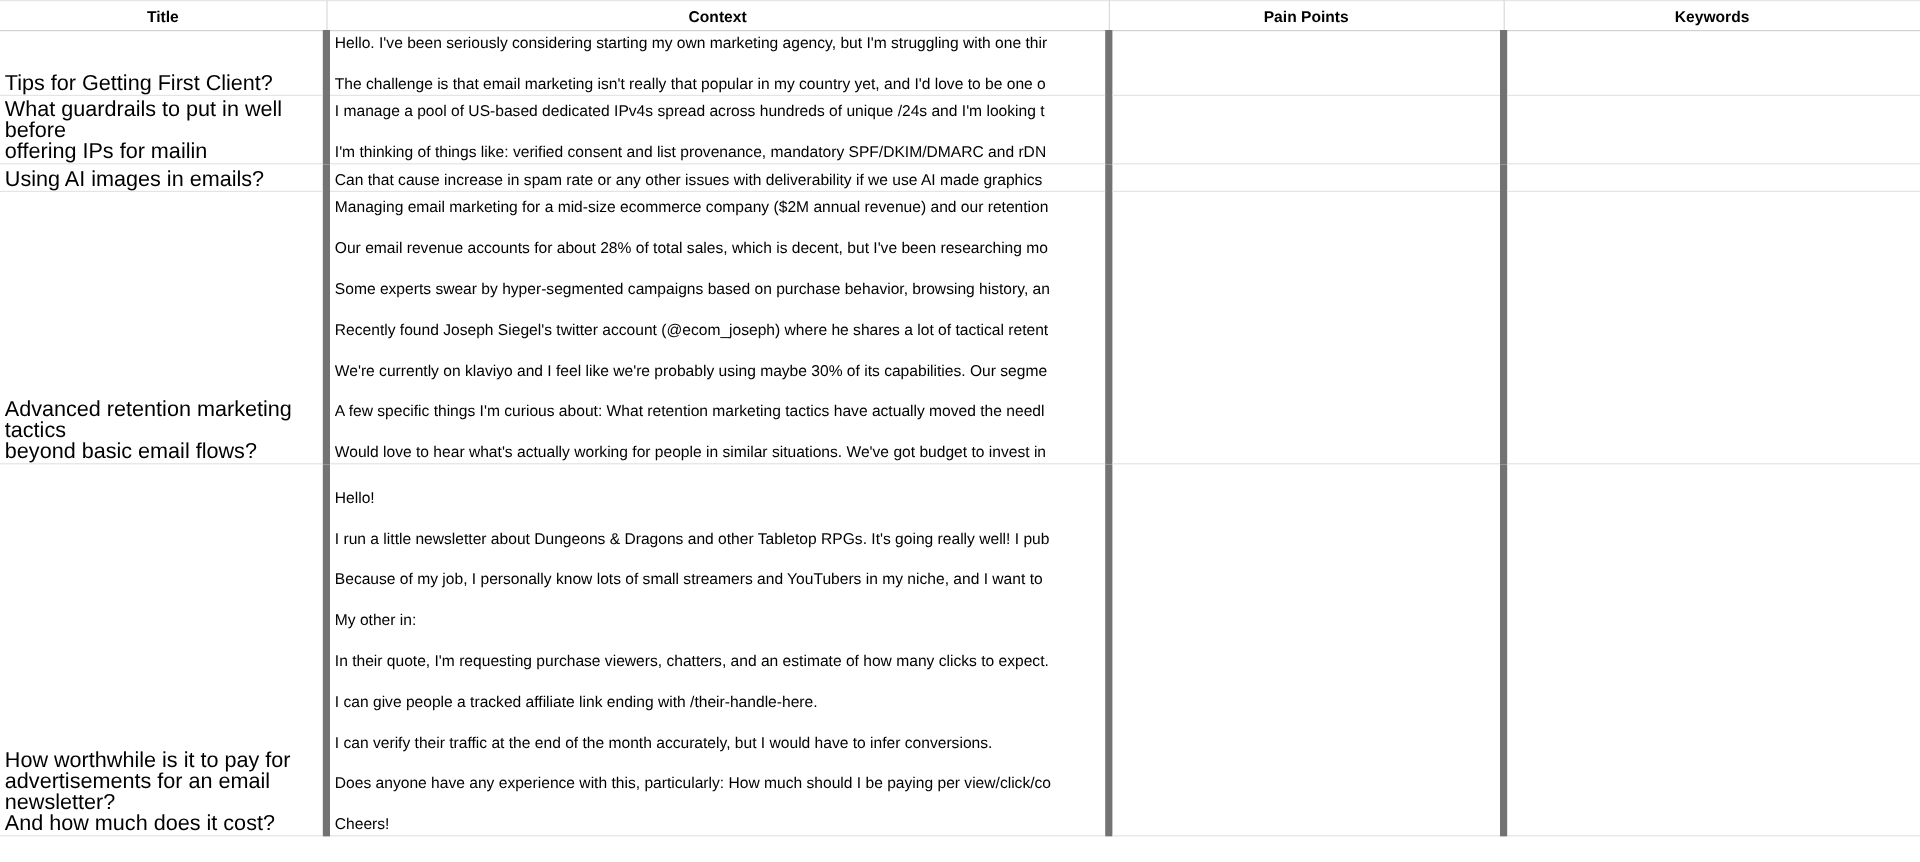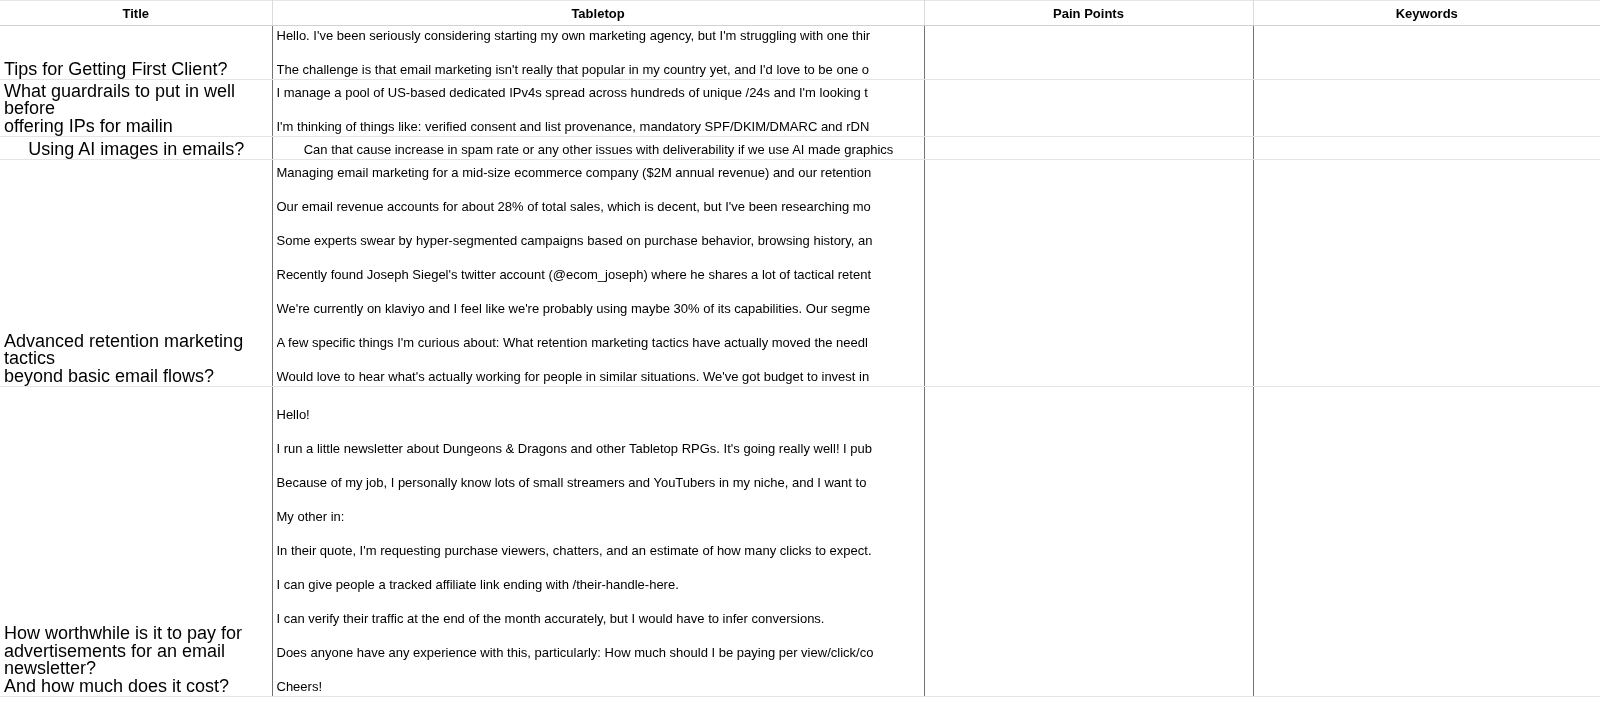--- a/index.html
+++ b/index.html
@@ -41,21 +41,21 @@
     padding: 0 4px;
     background: #ffffff;
     border-right: 1px solid #d9d9de;
     border-bottom: 1px solid #d0d0d6;
     border-top: 1px solid #e6e6ea;
     white-space: nowrap;
   }
   thead th:last-child { border-right: none; }
 
   tbody td {
-    border-right: 1px solid #737373;
+    border-right: 6px solid #737373;
     border-bottom: 1px solid #e3e3e8;
     vertical-align: bottom;
     padding: 0;
     background: #ffffff;
     overflow: hidden;
   }
   tbody td:last-child { border-right: none; }
 
   .cell-inner {
     padding: 0 3px 1px 4px;
@@ -83,39 +83,39 @@
   }
   td.context .para.blank {
     height: 16.5px;
   }
 
   td.empty .cell-inner { height: 100%; }
 
   .r-h1 { height: 54px; }
   .r-h2 { height: 57px; }
   .r-h3 { height: 22px; }
-  .r-h4 { height: 23px; text-align: center; }
+  .r-h4 { height: 23px; }
   .r-h5 { height: 227px; }
   .r-h6 { height: 310px; }
 </style>
 </head>
 <body>
 
 <div id="sheet">
   <table class="grid">
     <colgroup>
       <col class="c-title">
         <col class="c-context">
         <col class="c-pain">
         <col class="c-keys">
     </colgroup>
     <thead>
       <tr>
         <th>Title</th>
-        <th>Tabletop</th>
+        <th>Context</th>
         <th>Pain Points</th>
         <th>Keywords</th>
       </tr>
     </thead>
     <tbody>
         <tr class="r-h1">
           <td class="title">
             <div class="cell-inner">Tips for Getting First Client?</div>
           </td>
           <td class="context">

